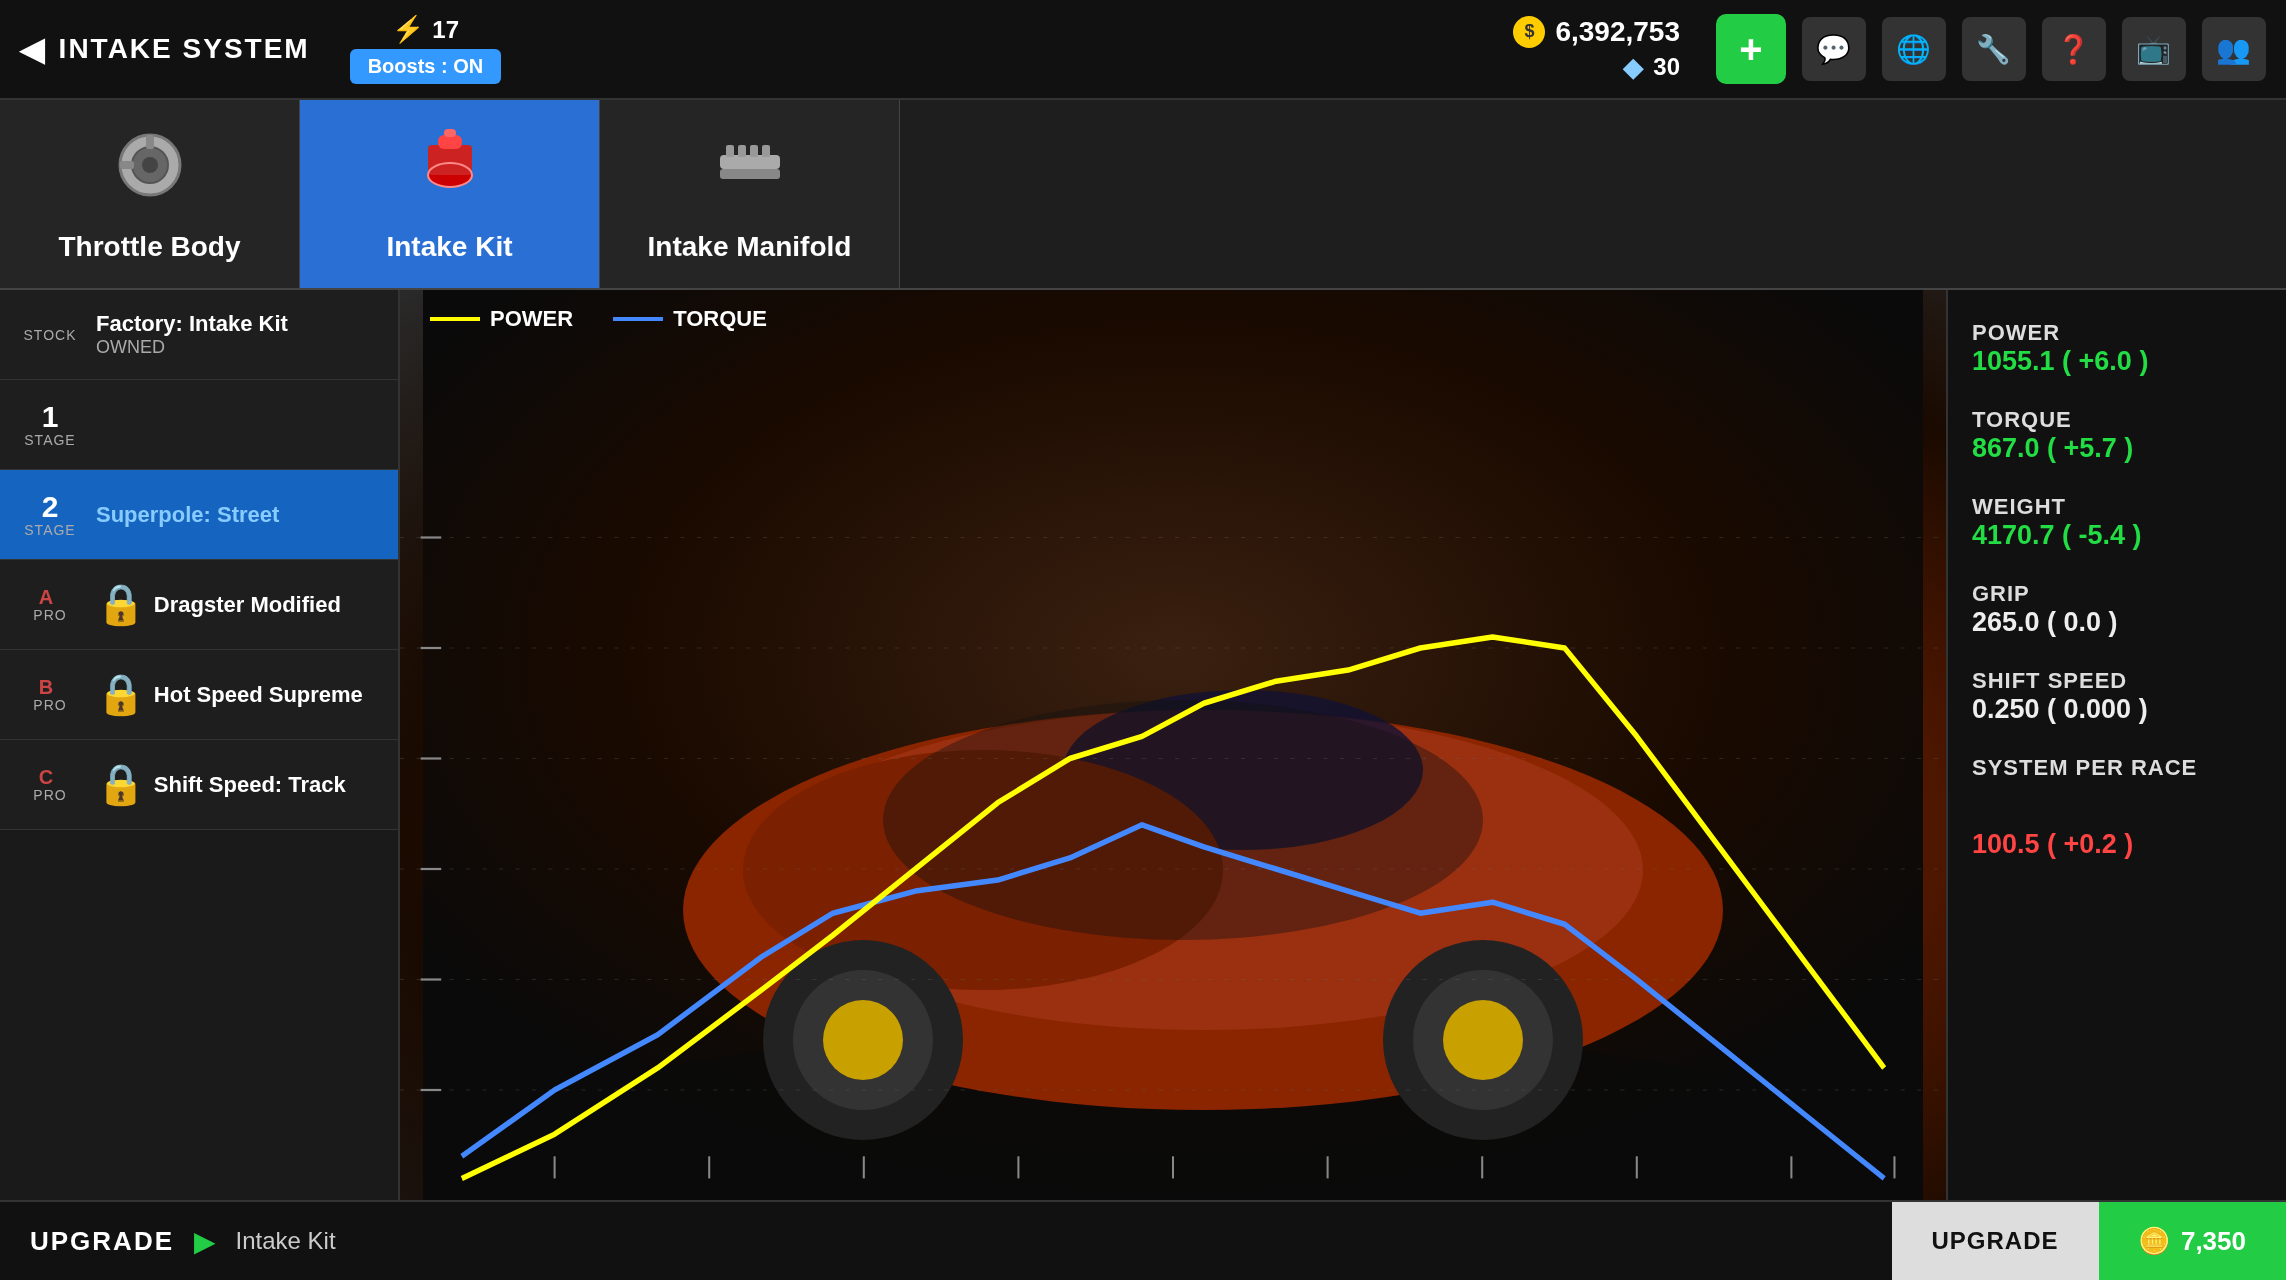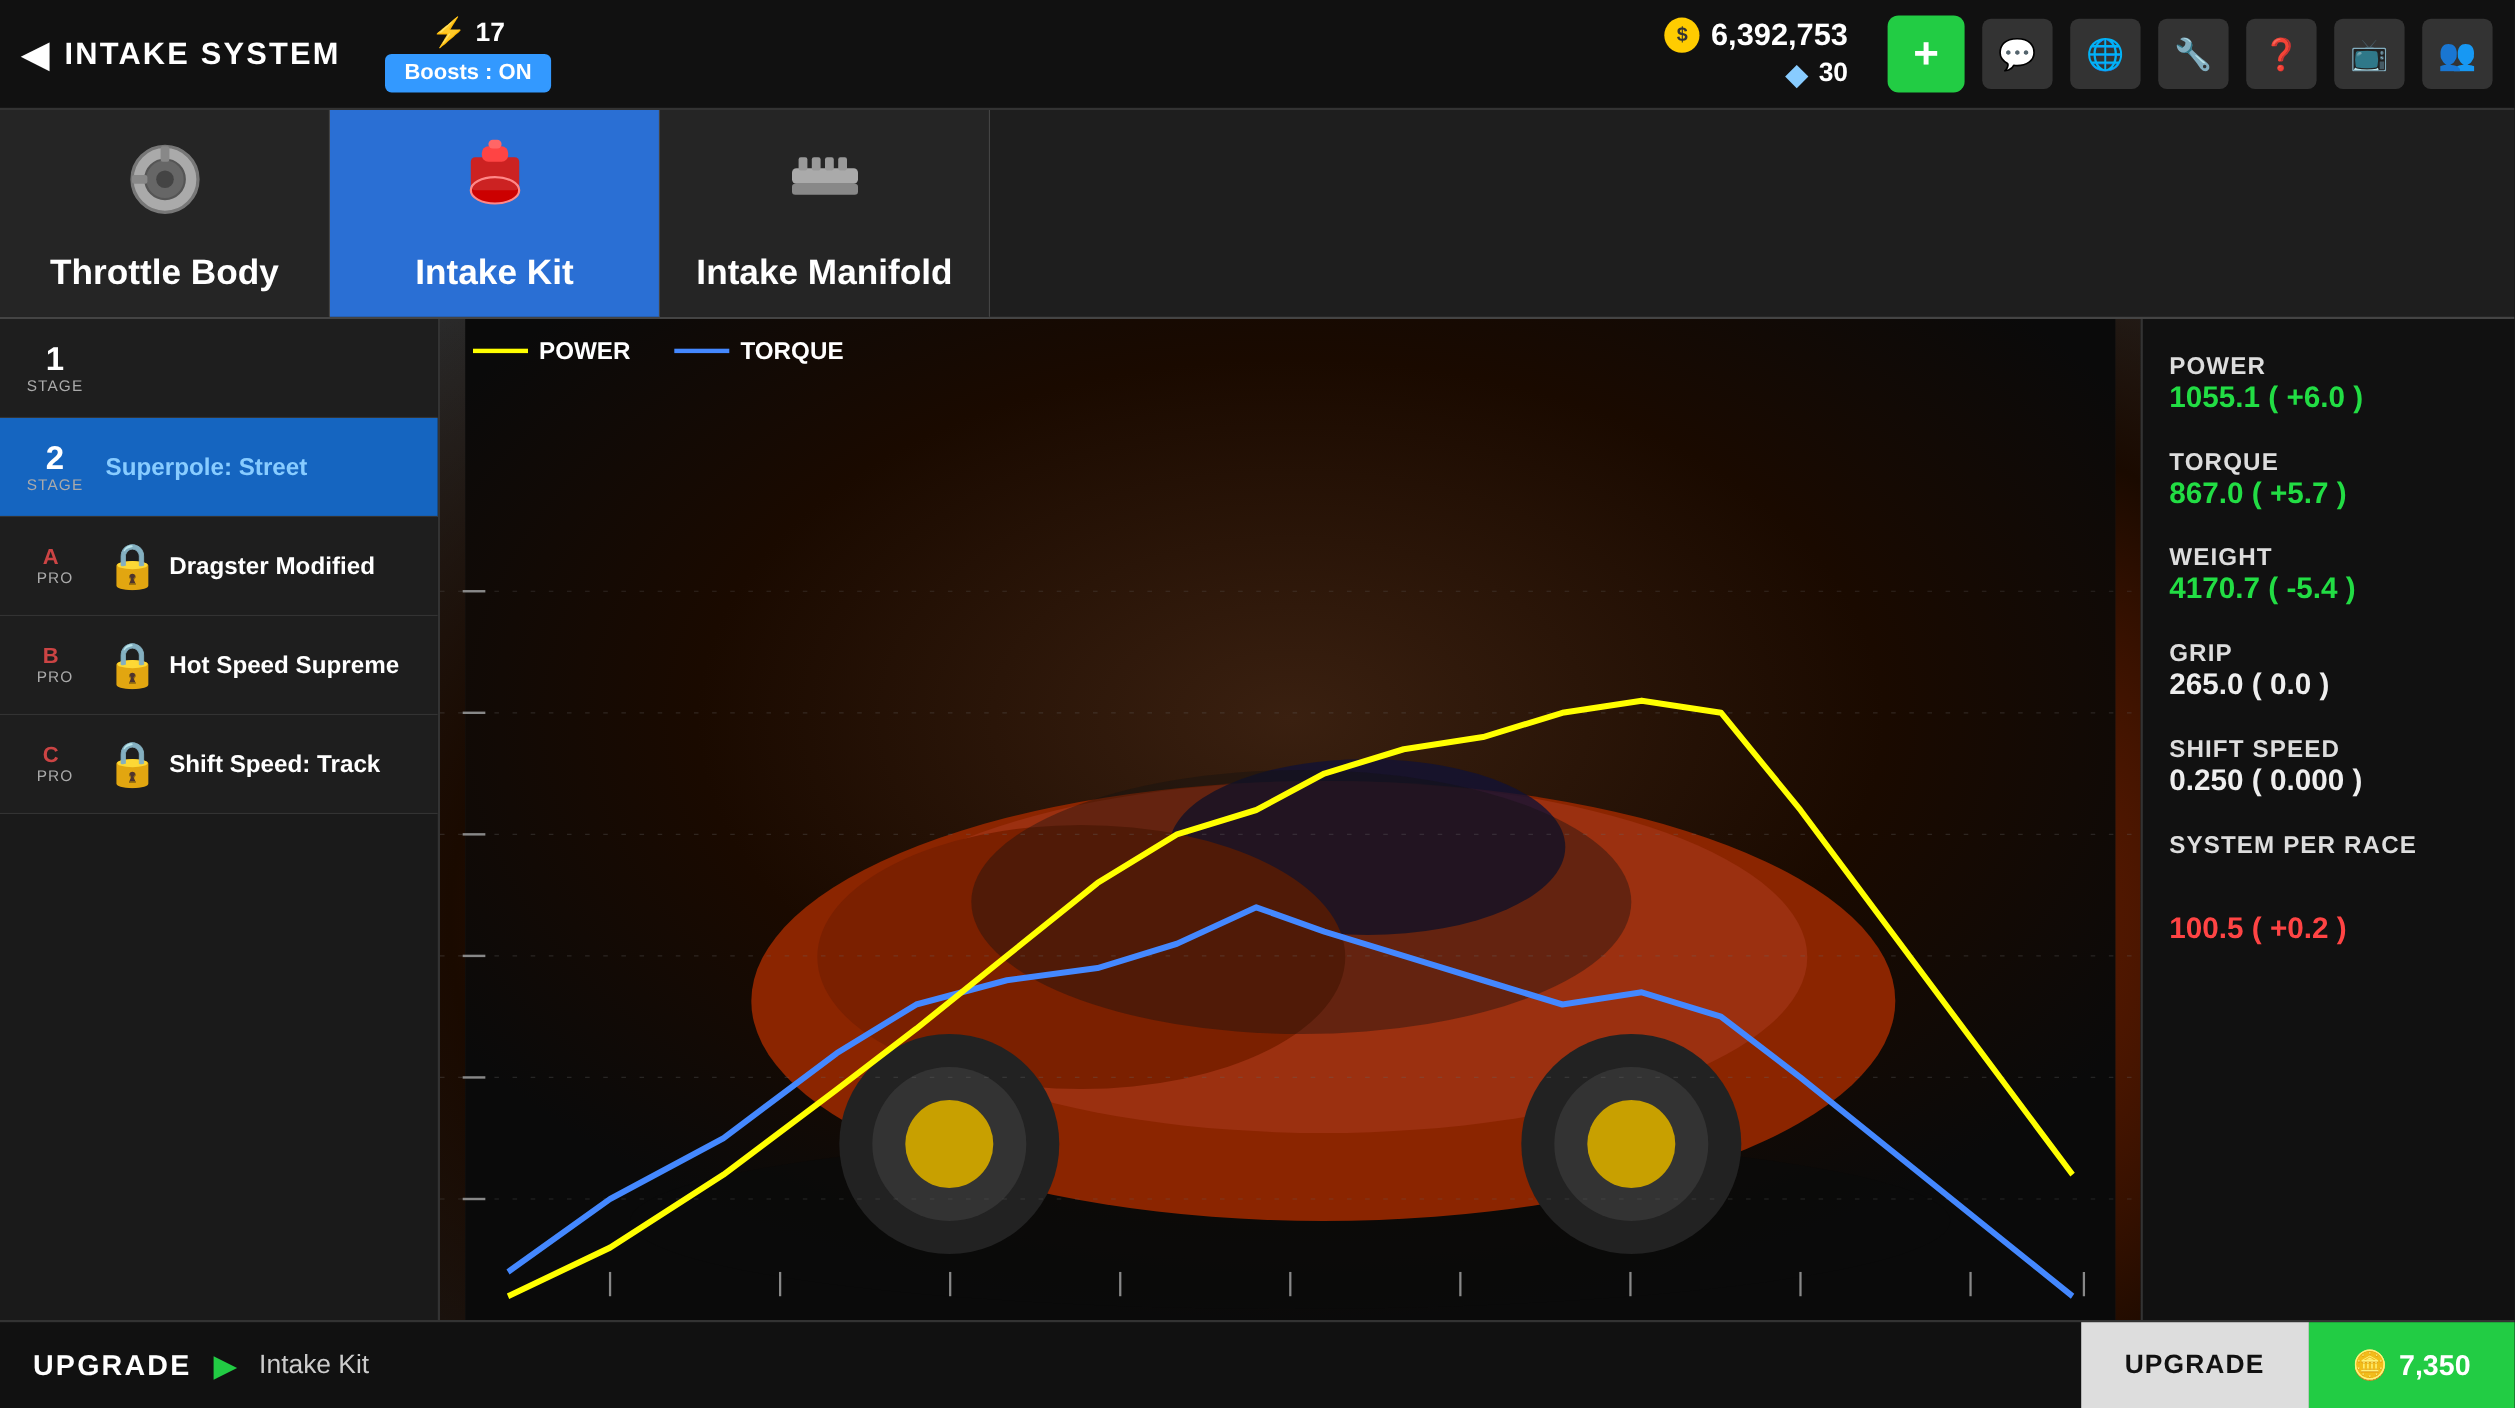--- a/index.html
+++ b/index.html
@@ -152,21 +152,21 @@
       gap: 10px;
       padding: 10px;
     }
     .tab-item.active {
       background: #2a6fd4;
     }
     .tab-icon {
       font-size: 70px;
     }
     .tab-label {
-      font-size: 32px;
+      font-size: 28px;
       font-weight: bold;
       text-align: center;
     }
 
     
     .main-content {
       display: flex;
       height: calc(1280px - 100px - 190px - 80px);
     }
 
@@ -452,20 +452,29 @@
       </svg>
     </div>
     <span class="tab-label">Intake Manifold</span>
   </div>
 </div>
 
 <div class="main-content">
 
   <div class="left-panel">
 
+    <div class="upgrade-row">
+      <div class="stage-badge">
+        <span class="stage-label">STOCK</span>
+      </div>
+      <div class="upgrade-info">
+        <div class="upgrade-name">Factory: Intake Kit</div>
+        <div class="stock-label">OWNED</div>
+      </div>
+    </div>
 
     <div class="upgrade-row">
       <div class="stage-badge">
         <span class="stage-number">1</span>
         <span class="stage-label">STAGE</span>
       </div>
     </div>
 
     <div class="upgrade-row selected">
       <div class="stage-badge">

